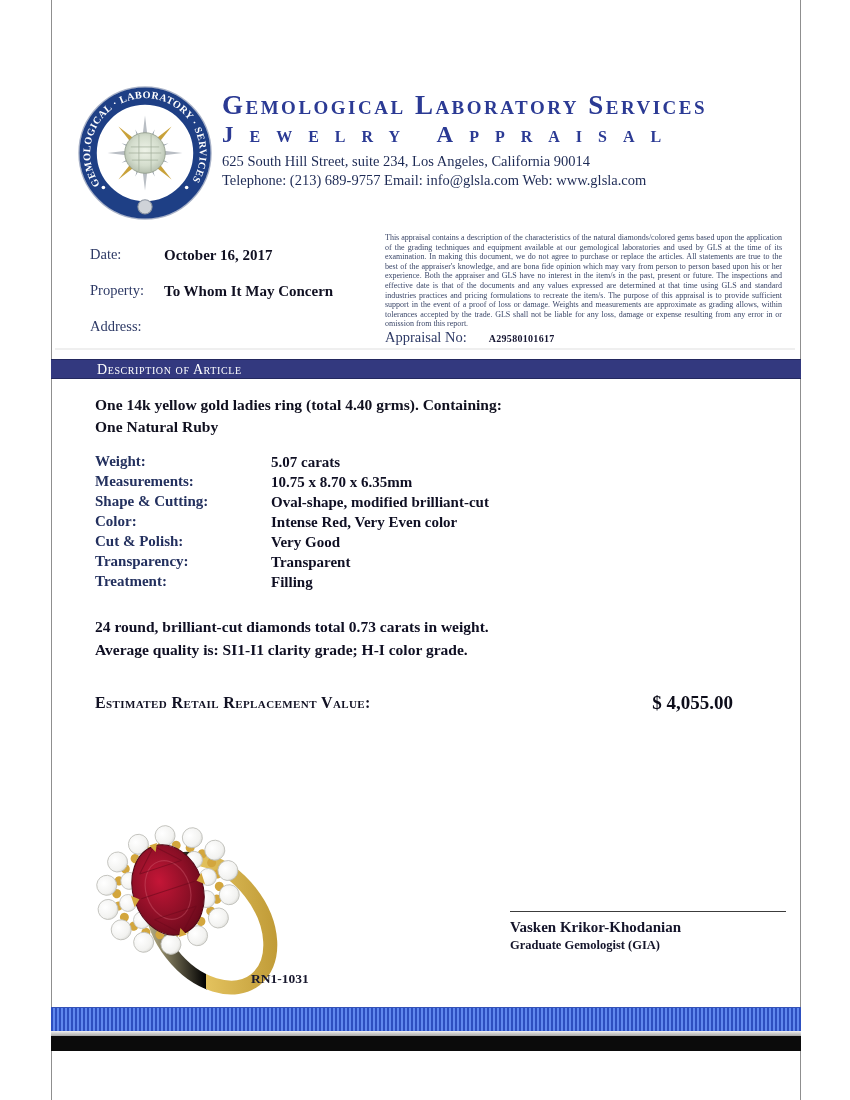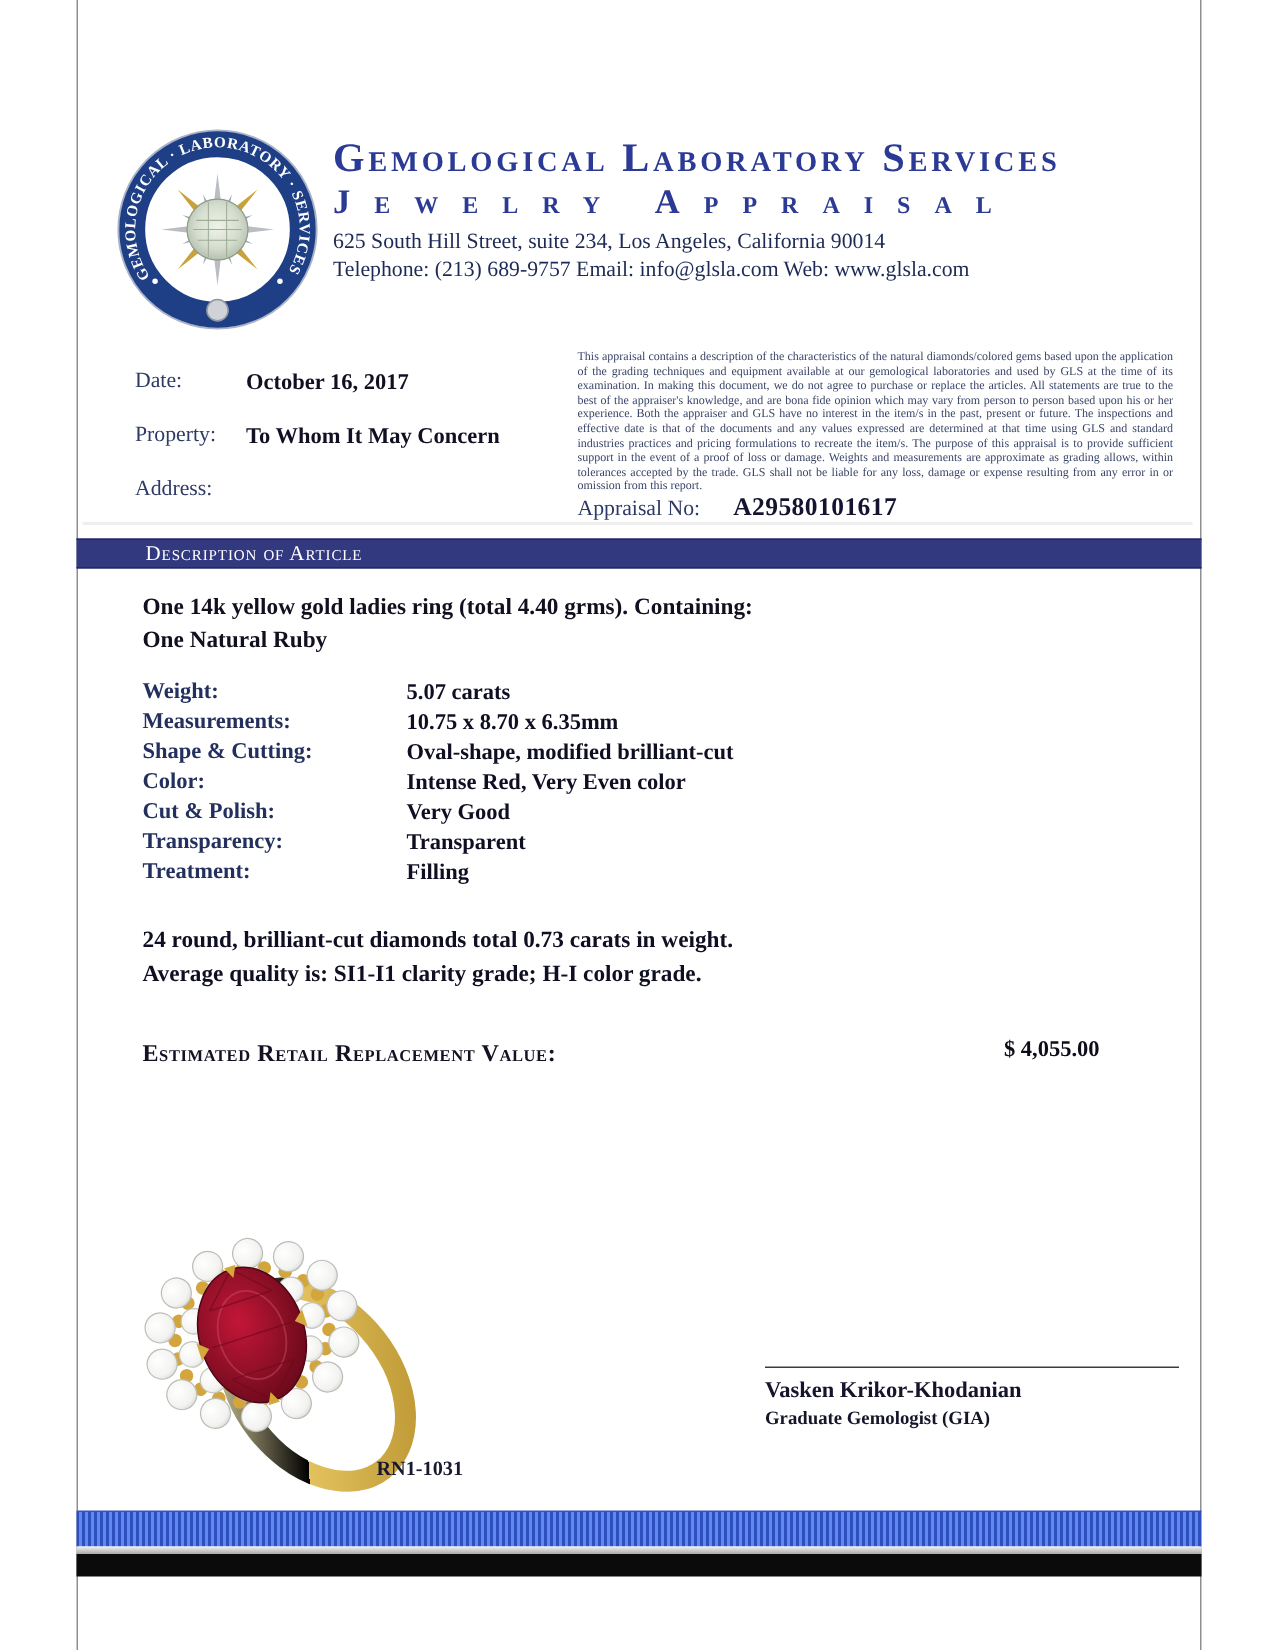--- a/index.html
+++ b/index.html
@@ -19,37 +19,37 @@
   .contact { color:#1d2a55; font-size:14.5px; line-height:19px; }
 
   
   .meta { position:absolute; left:90px; top:246px; width:280px;font-family:Liberation Serif, serif; }
   .meta-row { margin-bottom:15px; height:21px; }
   .meta-label { display:inline-block; width:70px; color:#2e3a66; font-size:14.5px; vertical-align:top; }
   .meta-value { display:inline-block; color:#101022; font-weight:bold; font-size:15px; }
   .disclaimer { position:absolute; left:385px; top:233px; width:397px; color:#3a4668; font-size:8px; line-height:9.6px; text-align:justify; }
   .appraisal-row { position:absolute; left:385px; top:328px; }
   .appraisal-label { color:#2e3a66; font-size:14.5px; }
-  .appraisal-no { color:#141430; font-weight:bold; font-size:17px; margin-left:18px; letter-spacing:0.3px; }
+  .appraisal-no { color:#141430; font-weight:bold; font-size:10px; margin-left:18px; letter-spacing:0.3px; }
 
   .divider-faint { position:absolute; left:55px; top:348px; width:740px; height:2px; background:#efefef; }
 
   
   .section-bar { position:absolute; left:51px; top:359px; width:750px; height:20px; background:#33397f; border-top:1px solid #23285e; border-bottom:1px solid #23285e; }
   .section-bar span { display:inline-block; padding-left:46px; color:#ffffff; font-variant:small-caps; font-weight:normal; font-size:14px; line-height:18px; letter-spacing:0.6px; }
 
   
   .desc { position:absolute; left:95px; top:394px; width:620px; color:#10101f; font-weight:bold; font-size:15.5px; line-height:22px; }
   .specs { position:absolute; left:95px; top:453px; width:600px; }
   .spec-row { height:20px; }
   .spec-label { display:inline-block; width:172px; color:#23305e; font-weight:bold; font-size:15px; vertical-align:top; }
   .spec-value { display:inline-block; color:#0f0f23; font-weight:bold; font-size:15px; }
   .diamonds { position:absolute; left:95px; top:615px; width:620px; color:#0f0f23; font-weight:bold; font-size:15.5px; line-height:23px; }
   .valuation-label { position:absolute; left:95px; top:694px; color:#121224; font-variant:small-caps; font-weight:bold; font-size:16px; letter-spacing:0.4px; }
-  .valuation-amount { position:absolute; left:600px; top:692px; width:133px; text-align:right; color:#0d0d1a; font-weight:bold; font-size:15px; }
+  .valuation-amount { position:absolute; left:600px; top:692px; width:133px; text-align:right; color:#0d0d1a; font-weight:bold; font-size:19px; }
 
   
   .photo { position:absolute; left:56px; top:798px; width:278px; height:208px; }
   .photo-ref { position:absolute; left:205px; top:971px; color:#18182e; font-weight:bold; font-size:13.5px;margin-left:46px; }
   .signature { position:absolute; left:510px; top:911px; width:276px; border-top:1px solid #3c3c3c; }
   .sig-name { margin-top:7px; color:#14142a; font-weight:bold; font-size:15px; }
   .sig-title { color:#14142a; font-weight:bold; font-size:12.5px; margin-top:2px; }
 
   
   .footer-stripes { position:absolute; left:51px; top:1007px; width:750px; height:24px;

